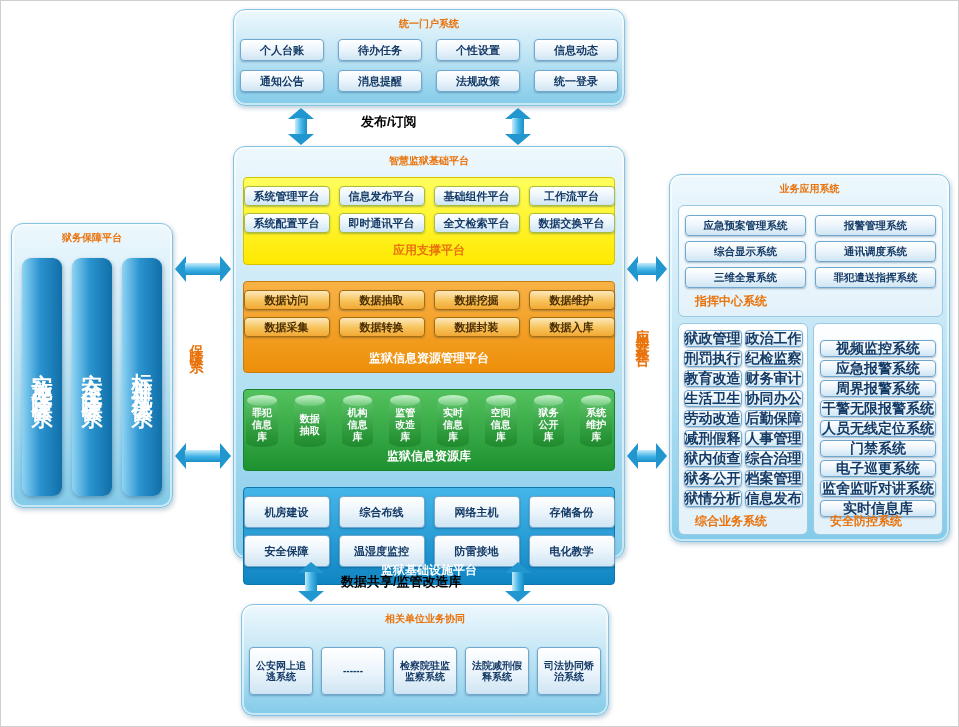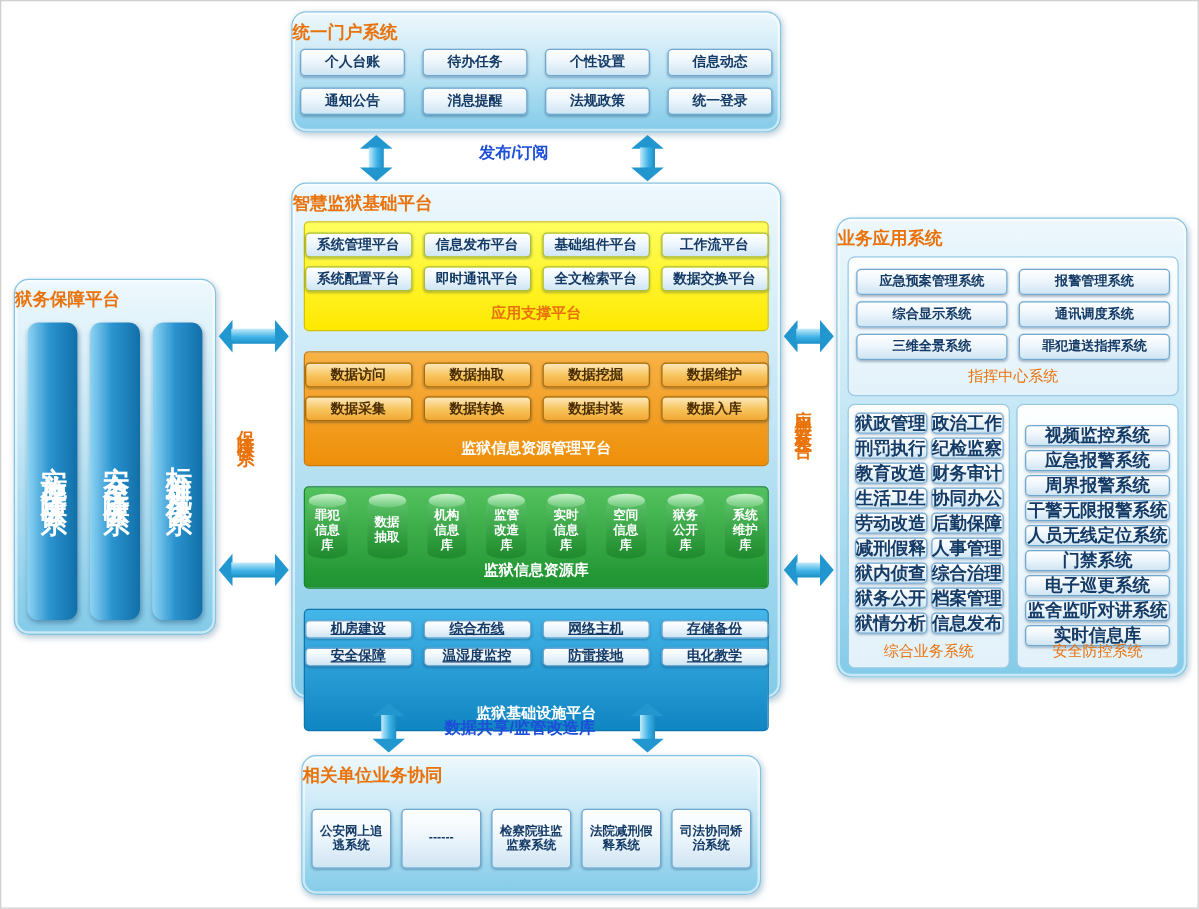--- a/index.html
+++ b/index.html
@@ -2,21 +2,21 @@
 <html><head>
 <meta charset="utf-8">
 <style>
   * { margin:0; padding:0; box-sizing:border-box; }
   body { background:#fff; font-family:"Liberation Sans","DejaVu Sans",sans-serif; }
   .canvas { position:relative; width:959px; height:727px; background:#fff; border:1px solid #cfcfcf; overflow:hidden; }
 
   .panel { position:absolute; border-radius:12px; border:1px solid #85c3e2;
     background:linear-gradient(180deg,#eef8fd 0%,#c2e6f5 45%,#83cbe9 100%);
     box-shadow:1px 2px 5px rgba(0,70,110,.28), inset 0 0 0 2px rgba(255,255,255,.55); }
-  .panel-title { text-align:left; color:#e9720b; font-size:14px; font-weight:bold; padding-top:7px; height:24px; }
+  .panel-title { text-align:center; color:#e9720b; font-size:10px; font-weight:bold; padding-top:7px; height:24px; }
 
   .btn { height:20px; display:flex; align-items:center; justify-content:center; text-align:center;
     background:linear-gradient(180deg,#ffffff 0%,#eef6fc 45%,#cfe5f3 100%);
     border:1px solid #6fa7cf; border-radius:4px; color:#143a66; font-size:11px; font-weight:bold;
     box-shadow:0 1px 2px rgba(0,40,80,.3); line-height:1.15; }
 
   
   .portal { left:232px; top:8px; width:392px; height:97px; }
   .portal-grid { display:grid; grid-template-columns:repeat(4,84px); gap:9px 14px; justify-content:center; margin-top:5px; }
   .portal-grid .btn { height:22px; }
@@ -26,42 +26,42 @@
   .sec { position:relative; margin:6px 9px 16px; border-radius:4px; padding-top:8px; }
   .sec-title { position:absolute; left:0; right:0; bottom:5px; text-align:center; font-size:12px; font-weight:bold; }
   .t-orange { color:#e9720b; } .t-white { color:#ffffff; }
   .grid4 { display:grid; grid-template-columns:repeat(4,86px); gap:7px 9px; justify-content:center; }
   .sec-yellow { height:88px; background:linear-gradient(180deg,#ffff5e,#ffe900); border:1px solid #d4c400; }
   .sec-yellow .btn { border-color:#a9bd3c; }
   .sec-orange { height:92px; background:linear-gradient(180deg,#f8b246,#ee8f09); border:1px solid #c97c0a; }
   .btn-orange { background:linear-gradient(180deg,#fde8bb 0%,#f7c35a 55%,#f2a835 100%); border:1px solid #a96c0a; color:#4a2d00; }
   .sec-green { height:82px; background:linear-gradient(180deg,#53c15d,#1e9230); border:1px solid #17832a; }
   .sec-blue { height:98px; background:linear-gradient(180deg,#45b6e9,#0f85c2); border:1px solid #0d76ad; }
-  .sec-blue .grid4 .btn { height:15px;text-decoration:underline; }
+  .sec-blue .grid4 .btn { height:32px; }
 
   .cyl-row { display:flex; justify-content:space-between; gap:16px; padding:0 2px; margin-top:-3px; }
   .cyl { position:relative; width:42px; height:52px; }
   .cyl-body { position:absolute; left:0; right:0; top:3px; bottom:0;
     background:linear-gradient(180deg,#5ec46a 0%,#2d9a3b 70%,#1f8a2e 100%); border-radius:21px/7px; }
   .cyl-top { position:absolute; left:1px; right:1px; top:0; height:11px;
     background:linear-gradient(180deg,#c8f2cb,#6cc878); border-radius:50%; }
   .cyl-label { position:absolute; left:2px; right:2px; top:10px; bottom:2px; display:flex; align-items:center;
     justify-content:center; text-align:center; color:#fff; font-size:10px; font-weight:bold; line-height:1.2; }
 
   
   .left-panel { left:10px; top:222px; width:162px; height:285px; }
   .bars { display:flex; justify-content:space-evenly; margin-top:10px; }
   .vbar { width:40px; height:238px; border-radius:9px; writing-mode:vertical-rl; letter-spacing:7px;
     display:flex; align-items:center; justify-content:center; color:#fff; font-size:21px; font-weight:bold;
     background:linear-gradient(90deg,#8ed4f4 0%,#2a93cf 45%,#116fa8 100%); box-shadow:1px 2px 4px rgba(0,40,80,.35); }
 
   
   .right-panel { left:668px; top:173px; width:281px; height:368px; }
   .subbox { position:absolute; background:linear-gradient(180deg,#fdffff,#e2f1fa); border:1px solid #9cc9e4; border-radius:6px; }
-  .sub-title { position:absolute; left:0; right:0; text-align:center; color:#e9720b; font-size:12px; font-weight:normal; }
+  .sub-title { position:absolute; left:16px; right:0; color:#e9720b; font-size:12px; font-weight:bold; }
   .cmd { left:8px; top:30px; width:265px; height:112px; }
   .cmd-grid { display:grid; grid-template-columns:repeat(2,121px); gap:5px 9px; justify-content:center; padding-top:9px; }
   .cmd .sub-title { bottom:6px; }
   .btn-sm { height:21px; font-size:10.5px; }
   .biz { left:8px; top:148px; width:130px; height:212px; }
   .biz-grid { display:grid; grid-template-columns:repeat(2,58px); gap:3px; justify-content:center; padding-top:6px; }
   .sec-ctl { left:143px; top:148px; width:130px; height:212px; }
   .sec-grid1 { display:grid; grid-template-columns:116px; gap:3px; justify-content:center; padding-top:16px; }
   .biz .sub-title, .sec-ctl .sub-title { bottom:4px; }
   .btn-xs { height:17px; font-size:14px; }
@@ -80,21 +80,21 @@
   .varrow::after { content:""; position:absolute; bottom:0; left:0; border-left:13px solid transparent;
     border-right:13px solid transparent; border-top:11px solid #2196cf; }
   .harrow { position:absolute; height:26px; }
   .harrow .shaft { position:absolute; top:7px; left:10px; right:10px; height:12px;
     background:linear-gradient(180deg,#c3ebfa 0%,#3fb2e6 55%,#1b8ec7 100%); }
   .harrow::before { content:""; position:absolute; left:0; top:0; border-top:13px solid transparent;
     border-bottom:13px solid transparent; border-right:11px solid #2196cf; }
   .harrow::after { content:""; position:absolute; right:0; top:0; border-top:13px solid transparent;
     border-bottom:13px solid transparent; border-left:11px solid #2196cf; }
 
-  .alabel { position:absolute; color:#1d4ed8; font-size:13px; font-weight:bold; text-align:center; }
+  .alabel { position:absolute; color:#000000; font-size:13px; font-weight:bold; }
   .vlabel { position:absolute; writing-mode:vertical-rl; color:#e9720b; font-size:14px; font-weight:bold; letter-spacing:5px; }
 </style>
 </head>
 <body>
 
 <div class="canvas">
 
   <section class="panel portal">
     <h2 class="panel-title">统一门户系统</h2>
     <div class="portal-grid">

